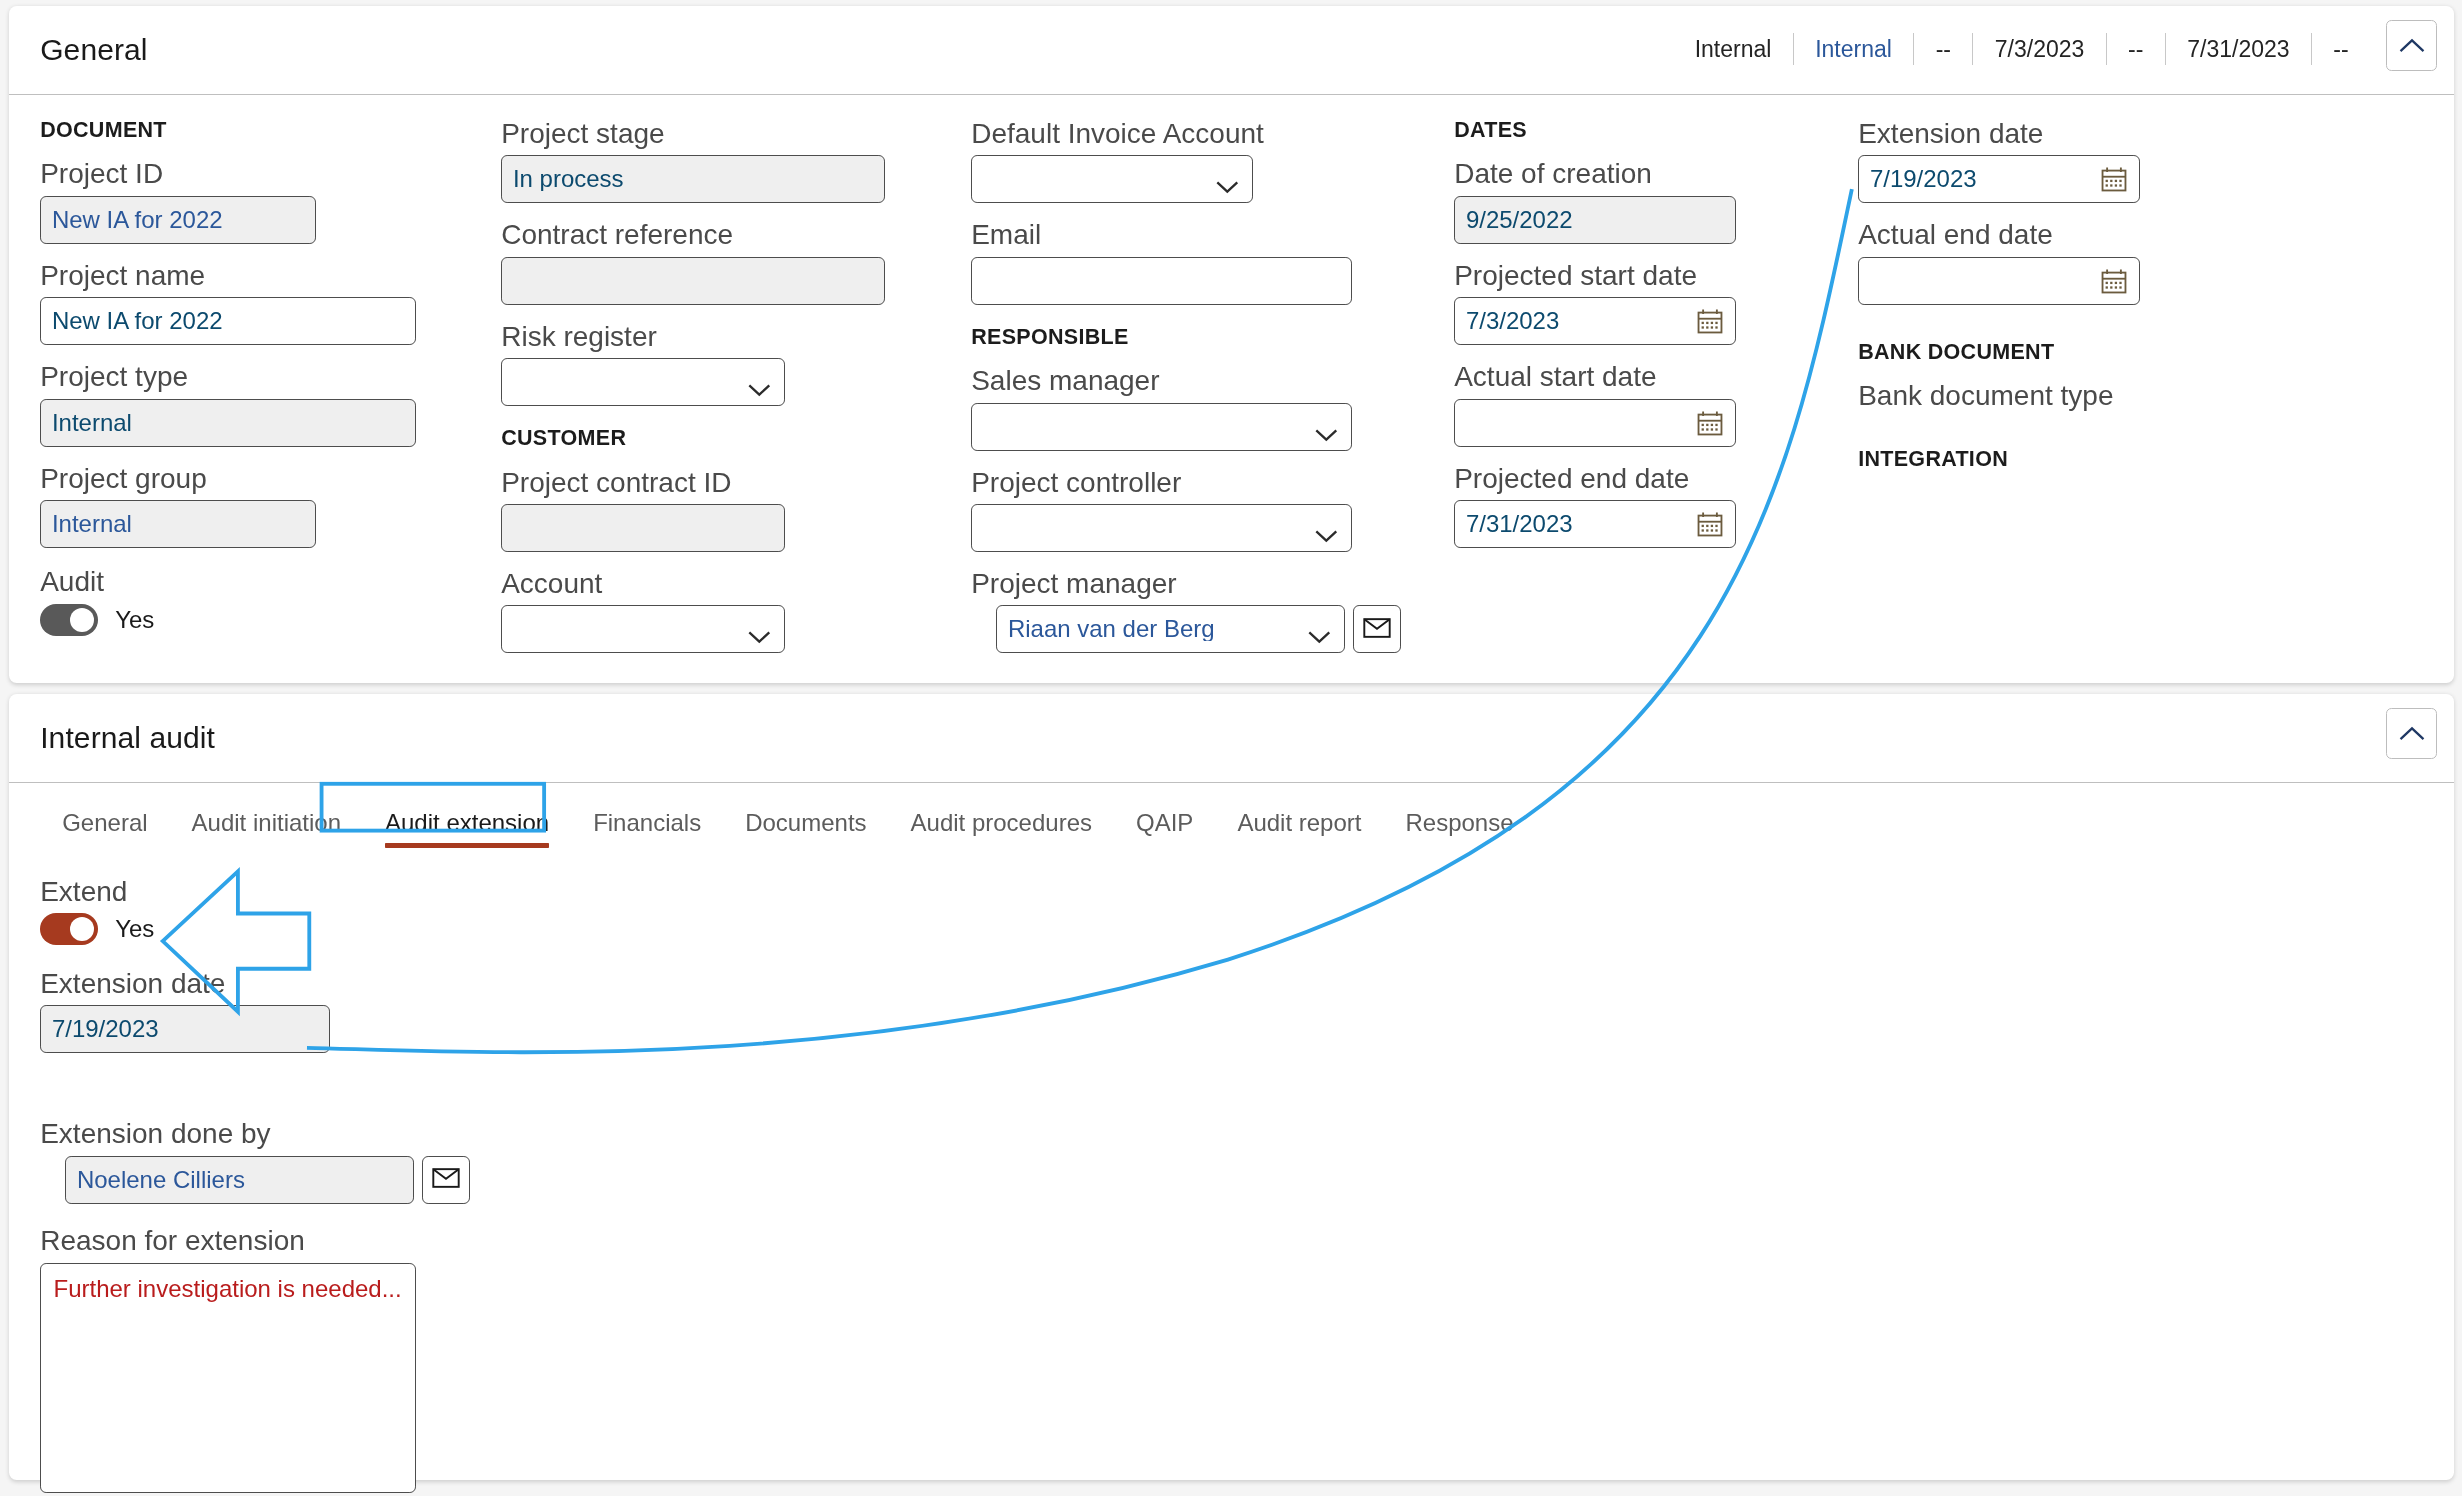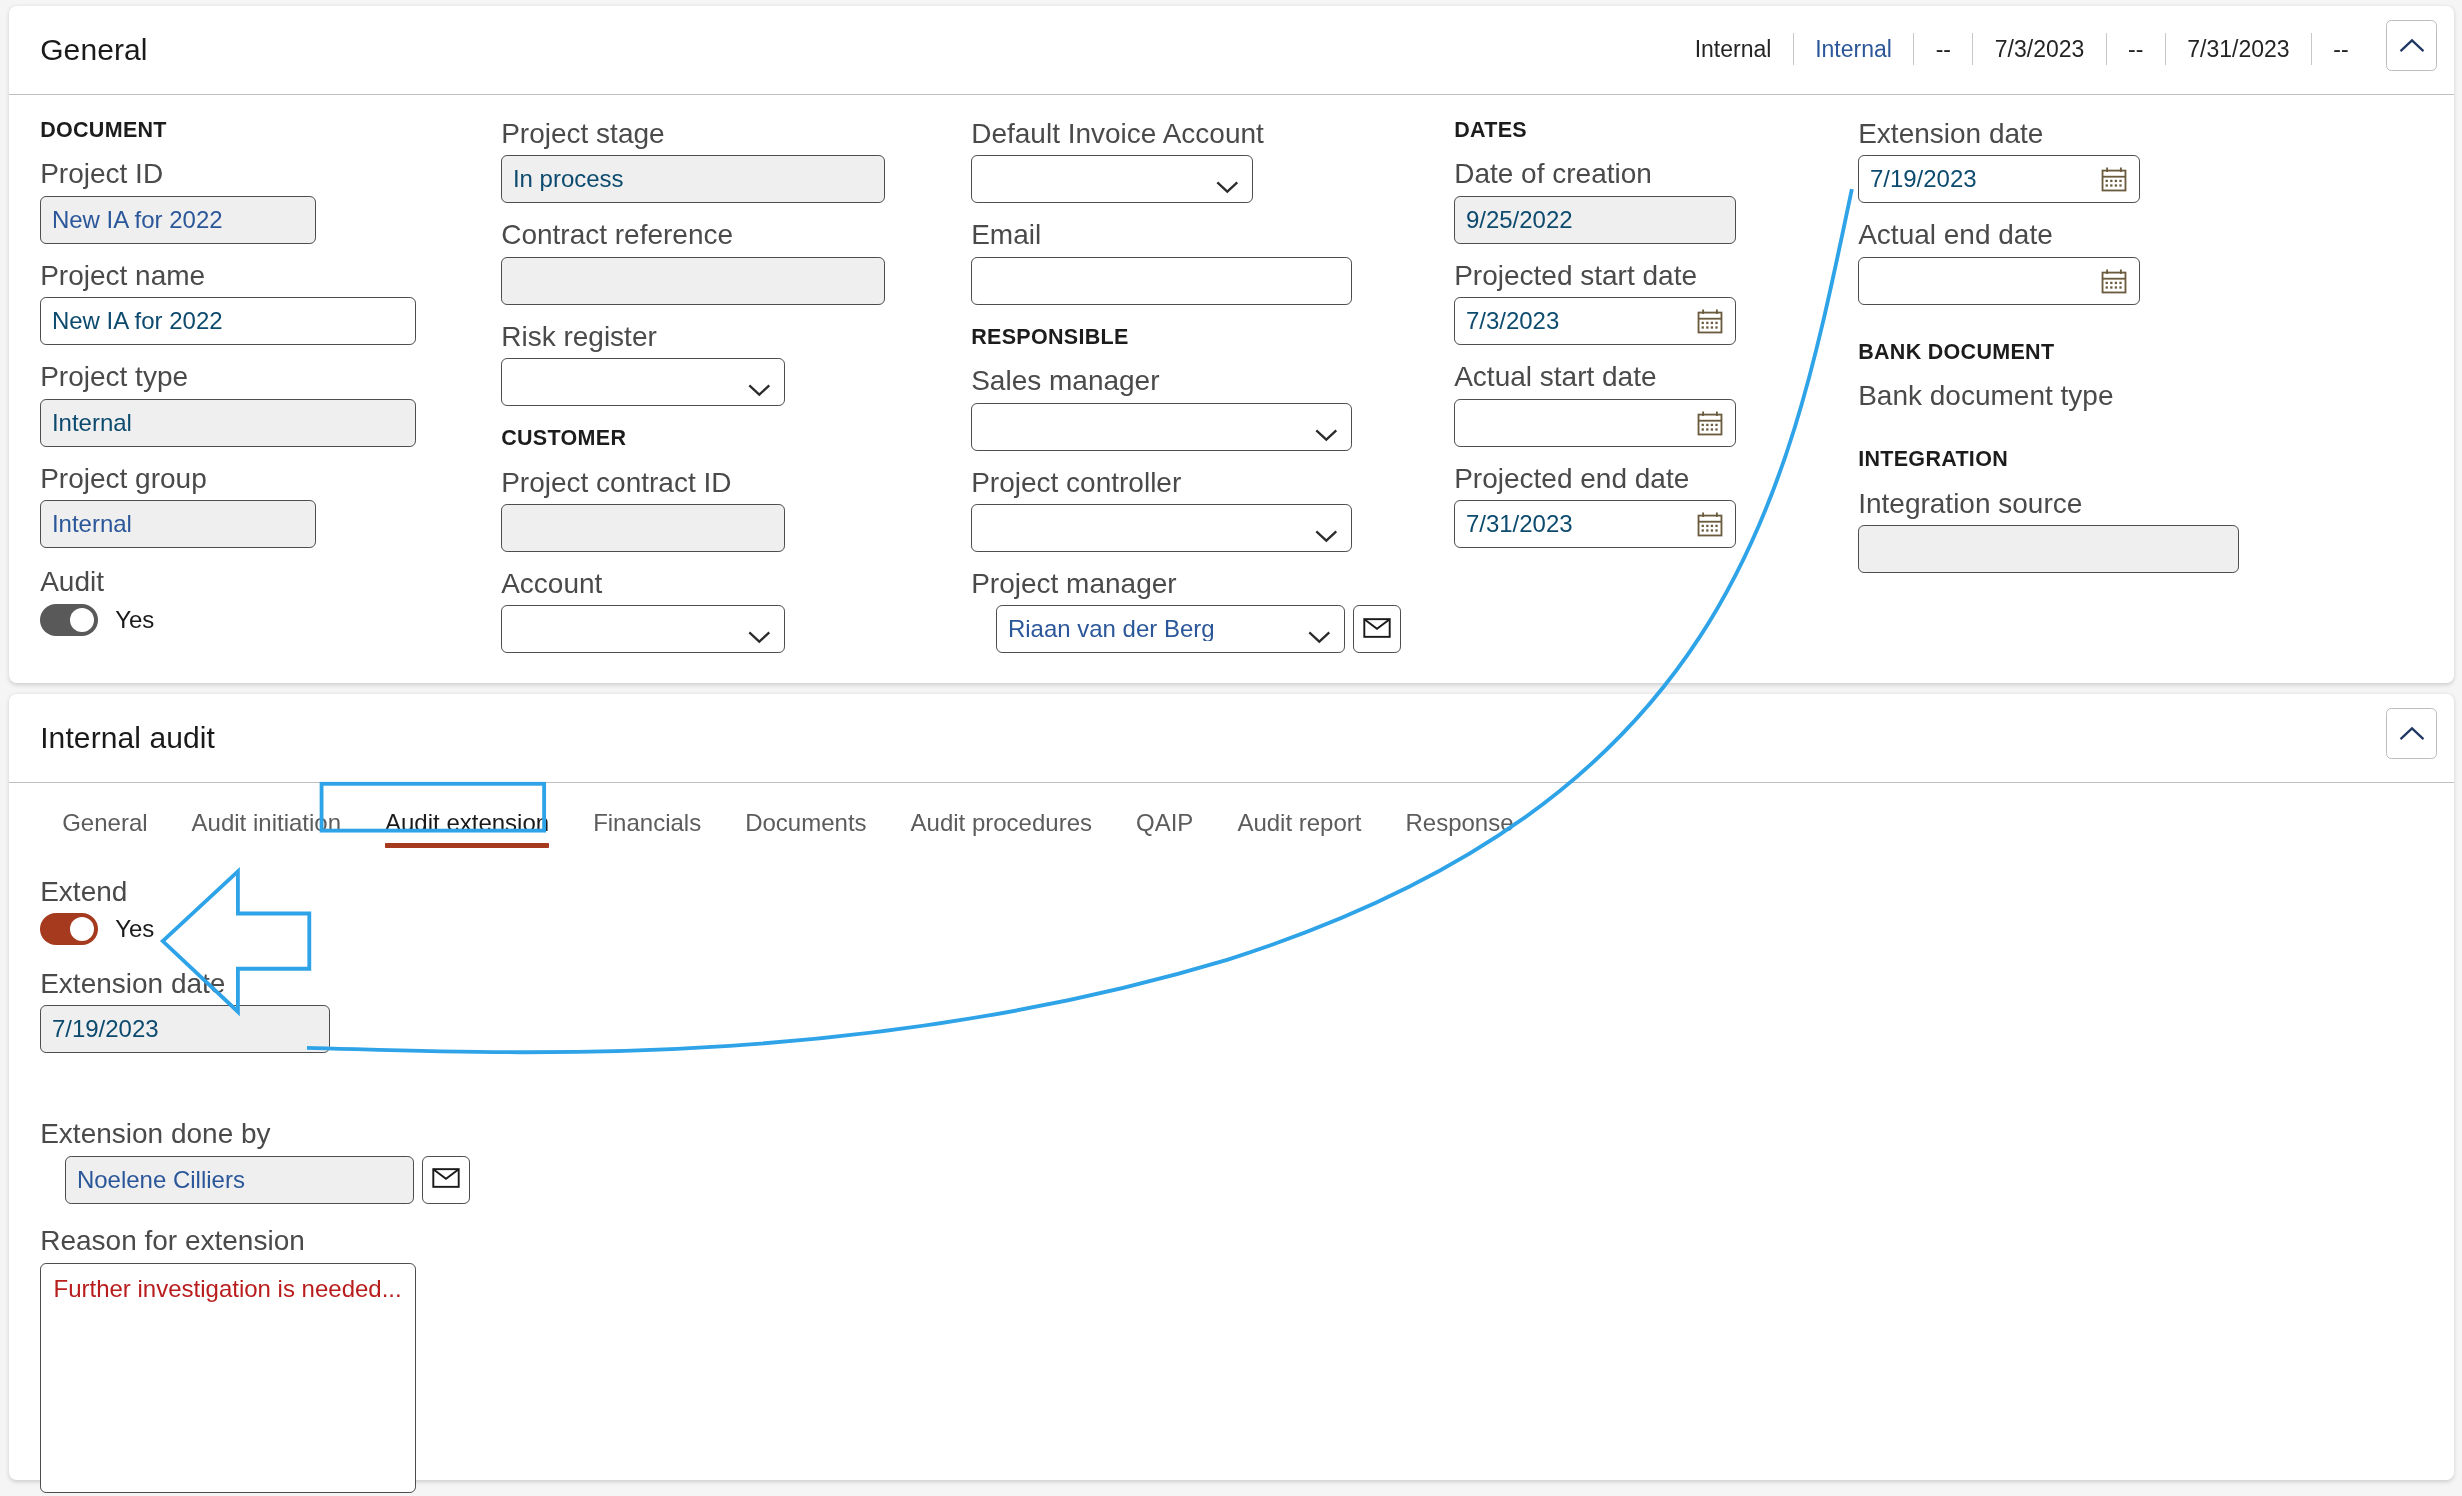--- a/index.html
+++ b/index.html
@@ -517,26 +517,20 @@
         </div>
 
         <div class="group-title" style="margin-top:35px;">BANK DOCUMENT</div>
 
         <div class="field">
           <div class="field-label">Bank document type</div>
         </div>
 
         <div class="group-title" style="margin-top:35px;">INTEGRATION</div>
 
-        <div class="field">
-          <div class="field-label">Integration source</div>
-          <div class="ctl readonly" style="width:381px;">
-            <span class="val"></span>
-          </div>
-        </div>
       </div>
 
     </div>
   </div>
 
   <div class="card" id="card-audit">
 
     <div class="card-header">
       <div class="card-title">Internal audit</div>
       <div class="collapse-btn">

